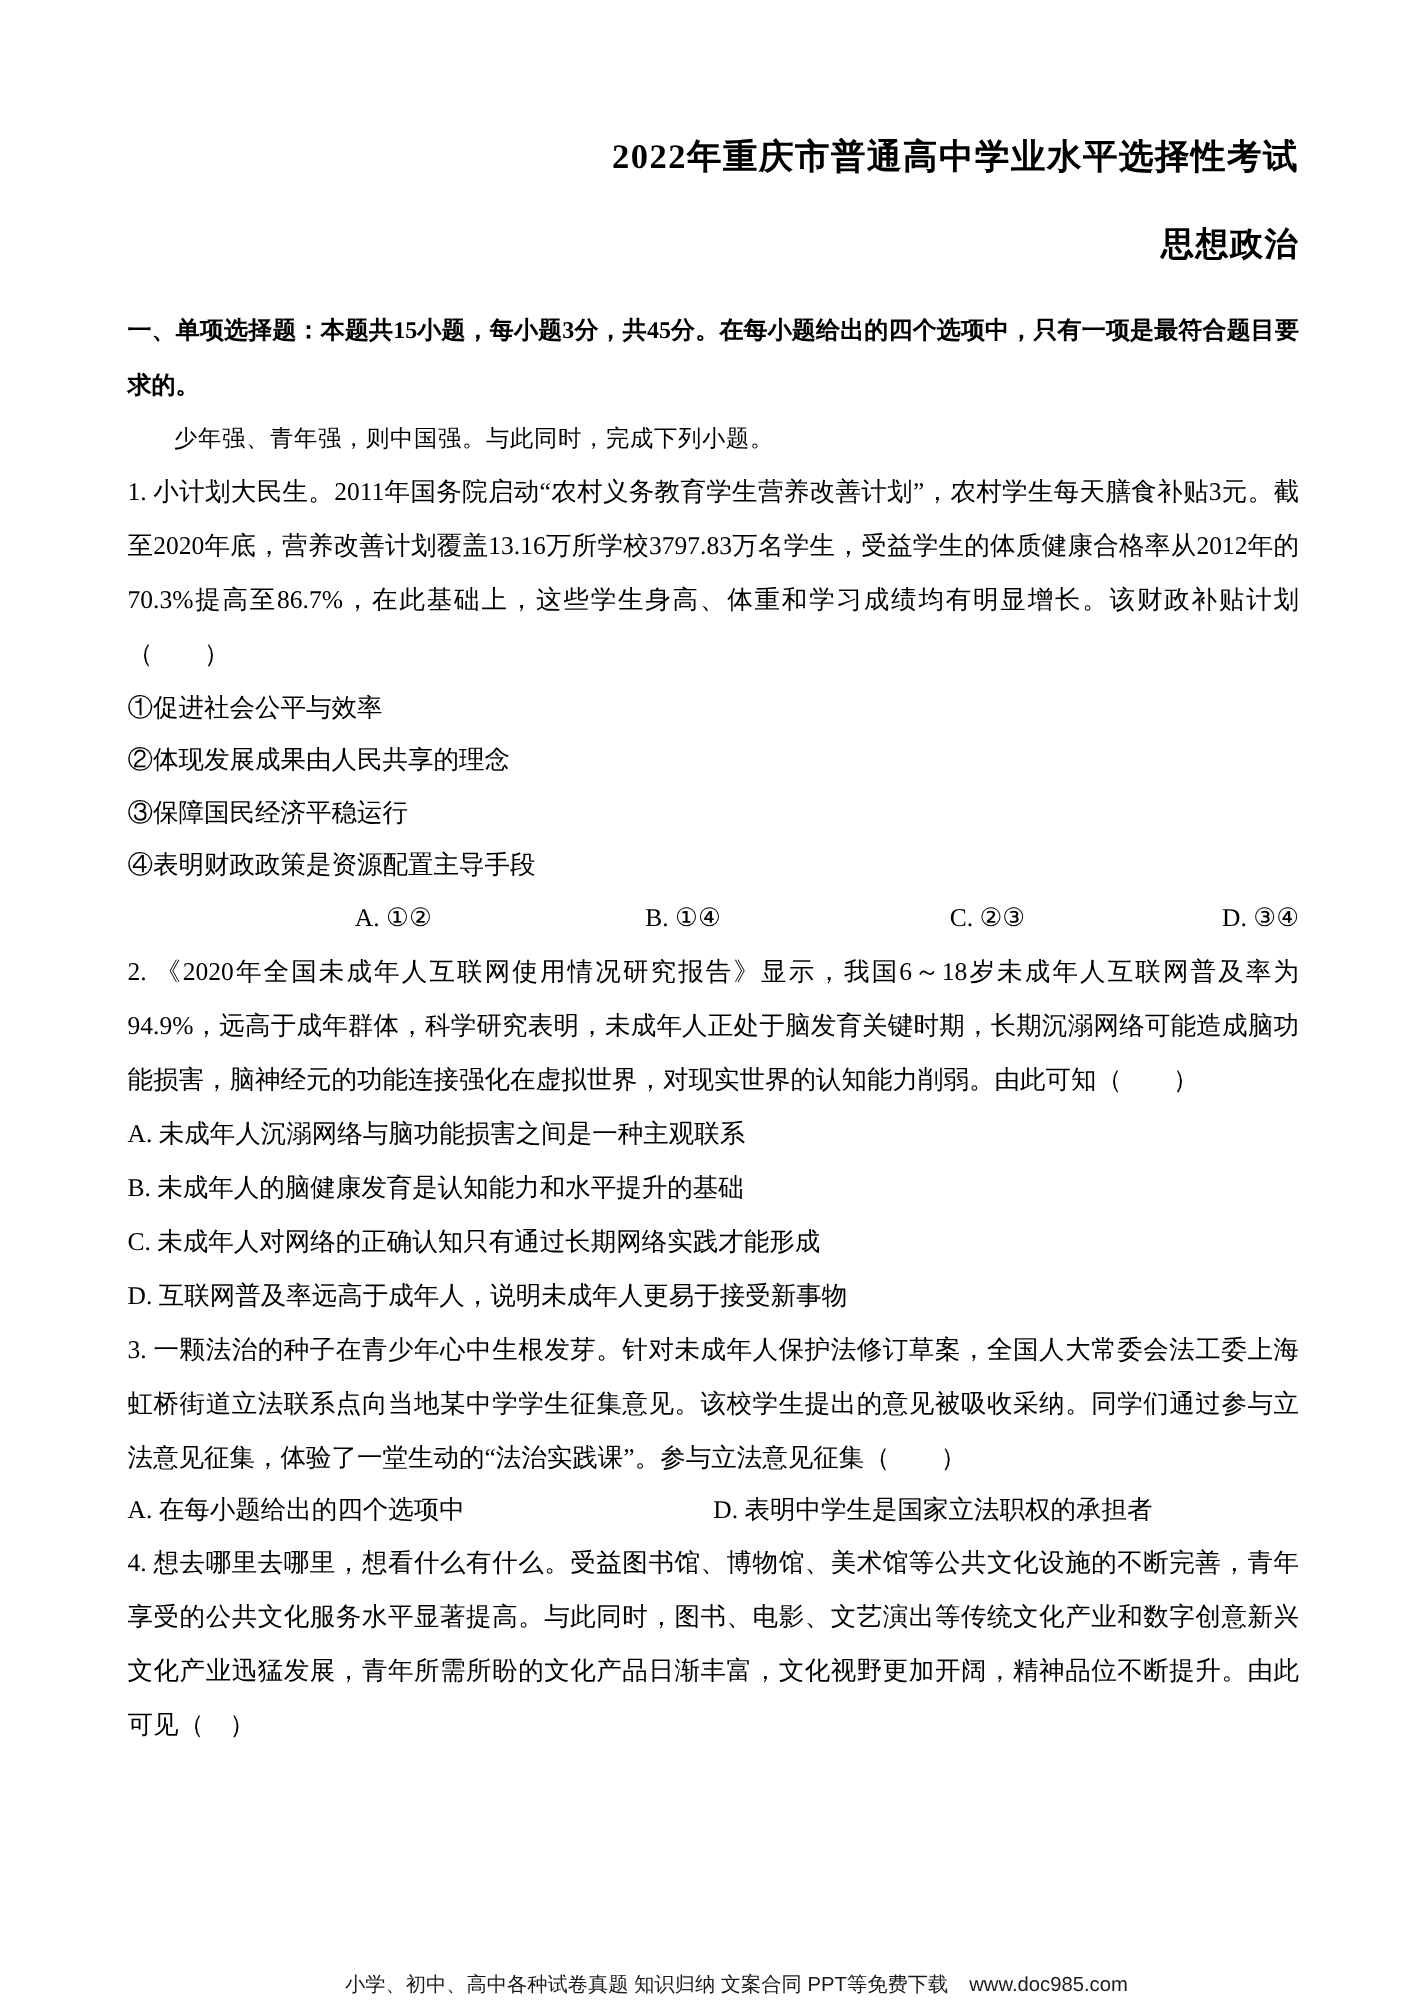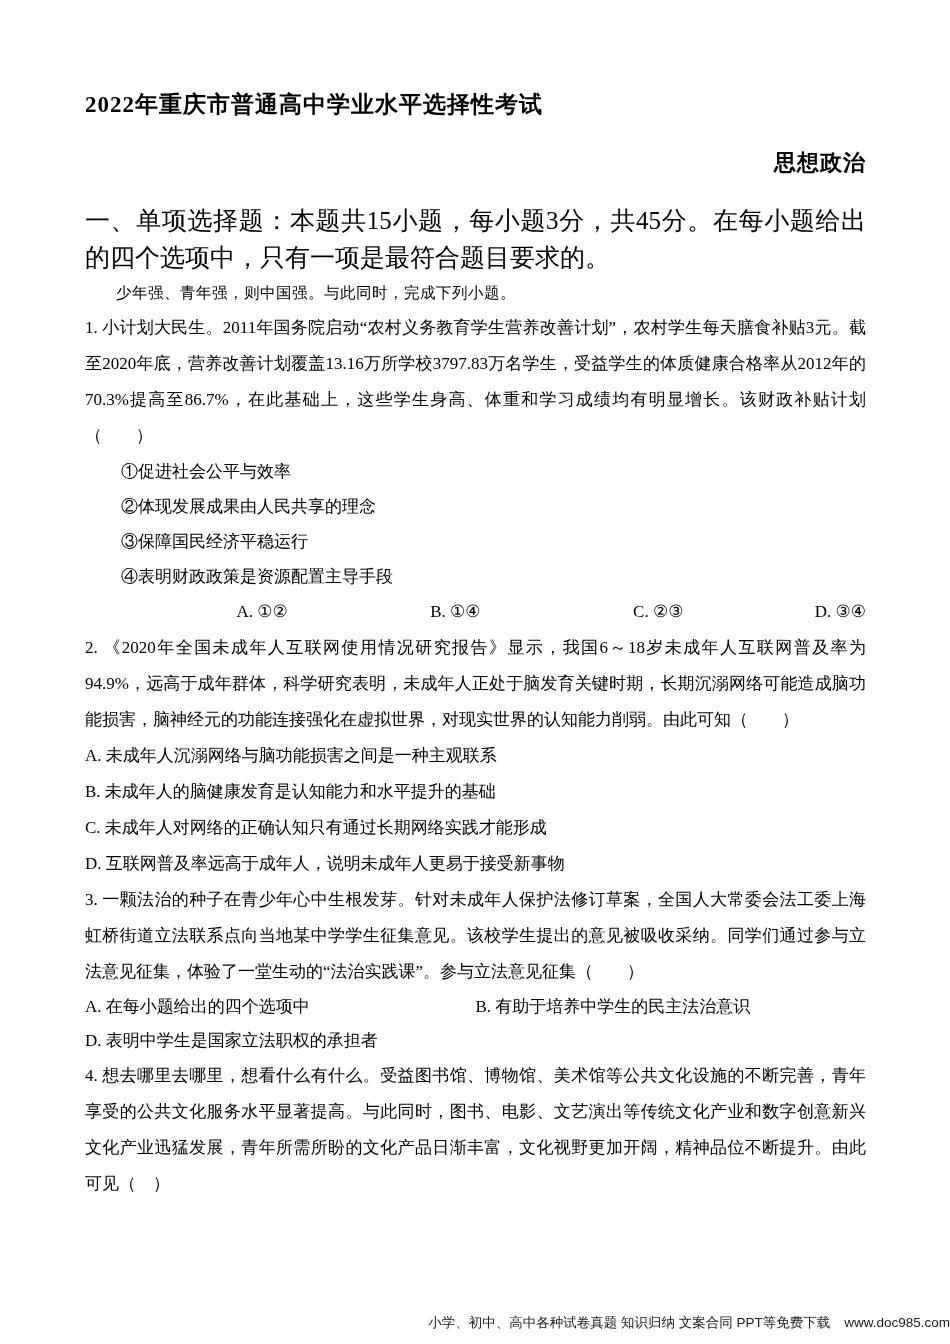--- a/index.html
+++ b/index.html
@@ -11,58 +11,57 @@
     overflow: hidden;
     font-family: "Liberation Serif", "DejaVu Serif", serif;
     color: #000000;
   }
   .page {
     position: absolute;
     inset: 0;
     padding: 90px 84px 0 85px;
   }
   .title {
-    text-align: left;
+    text-align: right;
     font-size: 23px;
     font-weight: bold;
     line-height: 30px;
     margin-bottom: 28px;
     letter-spacing: 1px;
   }
   .subtitle {
     text-align: right;
     font-size: 22px;
     font-weight: bold;
     line-height: 30px;
     margin-bottom: 24px;
     letter-spacing: 1px;
   }
   .section-heading {
-    font-size: 25px;
-    font-weight: normal;
+    font-size: 16px;
+    font-weight: bold;
     line-height: 37px;
     text-align: justify;
     text-justify: inter-character;
   }
   .intro {
     font-size: 15.5px;
     line-height: 34px;
     padding-left: 2em;
     letter-spacing: 0.5px;
   }
   .stem {
     font-size: 17px;
     line-height: 36px;
     text-align: justify;
     text-justify: inter-character;
   }
   .item-line {
     font-size: 17px;
     line-height: 35px;
-    margin-left: 36px;
   }
   .options-grid-4 {
     display: grid;
     grid-template-columns: 1fr 0.95fr 1fr 0.9fr;
     font-size: 17px;
     line-height: 36px;
     text-align: right;
   }
   .options-grid-2 {
     display: grid;
@@ -73,21 +72,21 @@
   .options-list .option-line {
     font-size: 17px;
     line-height: 36px;
   }
   .question { margin: 0; }
   .footer {
     position: absolute;
     left: 0;
     right: 0;
     bottom: 12px;
-    text-align: right;
+    text-align: center;
     font-size: 13.5px;
     color: #1a1a1a;
     font-family: "Liberation Sans", "DejaVu Sans", sans-serif;
     margin-left: 32px;
   }
   .footer .footer-url {
     margin-left: 14px;
     color: #1a1a1a;
     text-decoration: none;
   }
@@ -124,21 +123,20 @@
       <p class="option-line">B. 未成年人的脑健康发育是认知能力和水平提升的基础</p>
       <p class="option-line">C. 未成年人对网络的正确认知只有通过长期网络实践才能形成</p>
       <p class="option-line">D. 互联网普及率远高于成年人，说明未成年人更易于接受新事物</p>
     </div>
   </div>
 
   <div class="question">
     <p class="stem">3. 一颗法治的种子在青少年心中生根发芽。针对未成年人保护法修订草案，全国人大常委会法工委上海虹桥街道立法联系点向当地某中学学生征集意见。该校学生提出的意见被吸收采纳。同学们通过参与立法意见征集，体验了一堂生动的“法治实践课”。参与立法意见征集（　　）</p>
     <div class="options-grid-2">
       <span>A. 在每小题给出的四个选项中</span>
-      <span>B. 有助于培养中学生的民主法治意识</span>
       <span>D. 表明中学生是国家立法职权的承担者</span>
     </div>
   </div>
 
   <div class="question">
     <p class="stem">4. 想去哪里去哪里，想看什么有什么。受益图书馆、博物馆、美术馆等公共文化设施的不断完善，青年享受的公共文化服务水平显著提高。与此同时，图书、电影、文艺演出等传统文化产业和数字创意新兴文化产业迅猛发展，青年所需所盼的文化产品日渐丰富，文化视野更加开阔，精神品位不断提升。由此可见（　）</p>
   </div>
 
   <div class="footer">
     <span>小学、初中、高中各种试卷真题  知识归纳  文案合同  PPT等免费下载</span><a class="footer-url" href="#">www.doc985.com</a>

